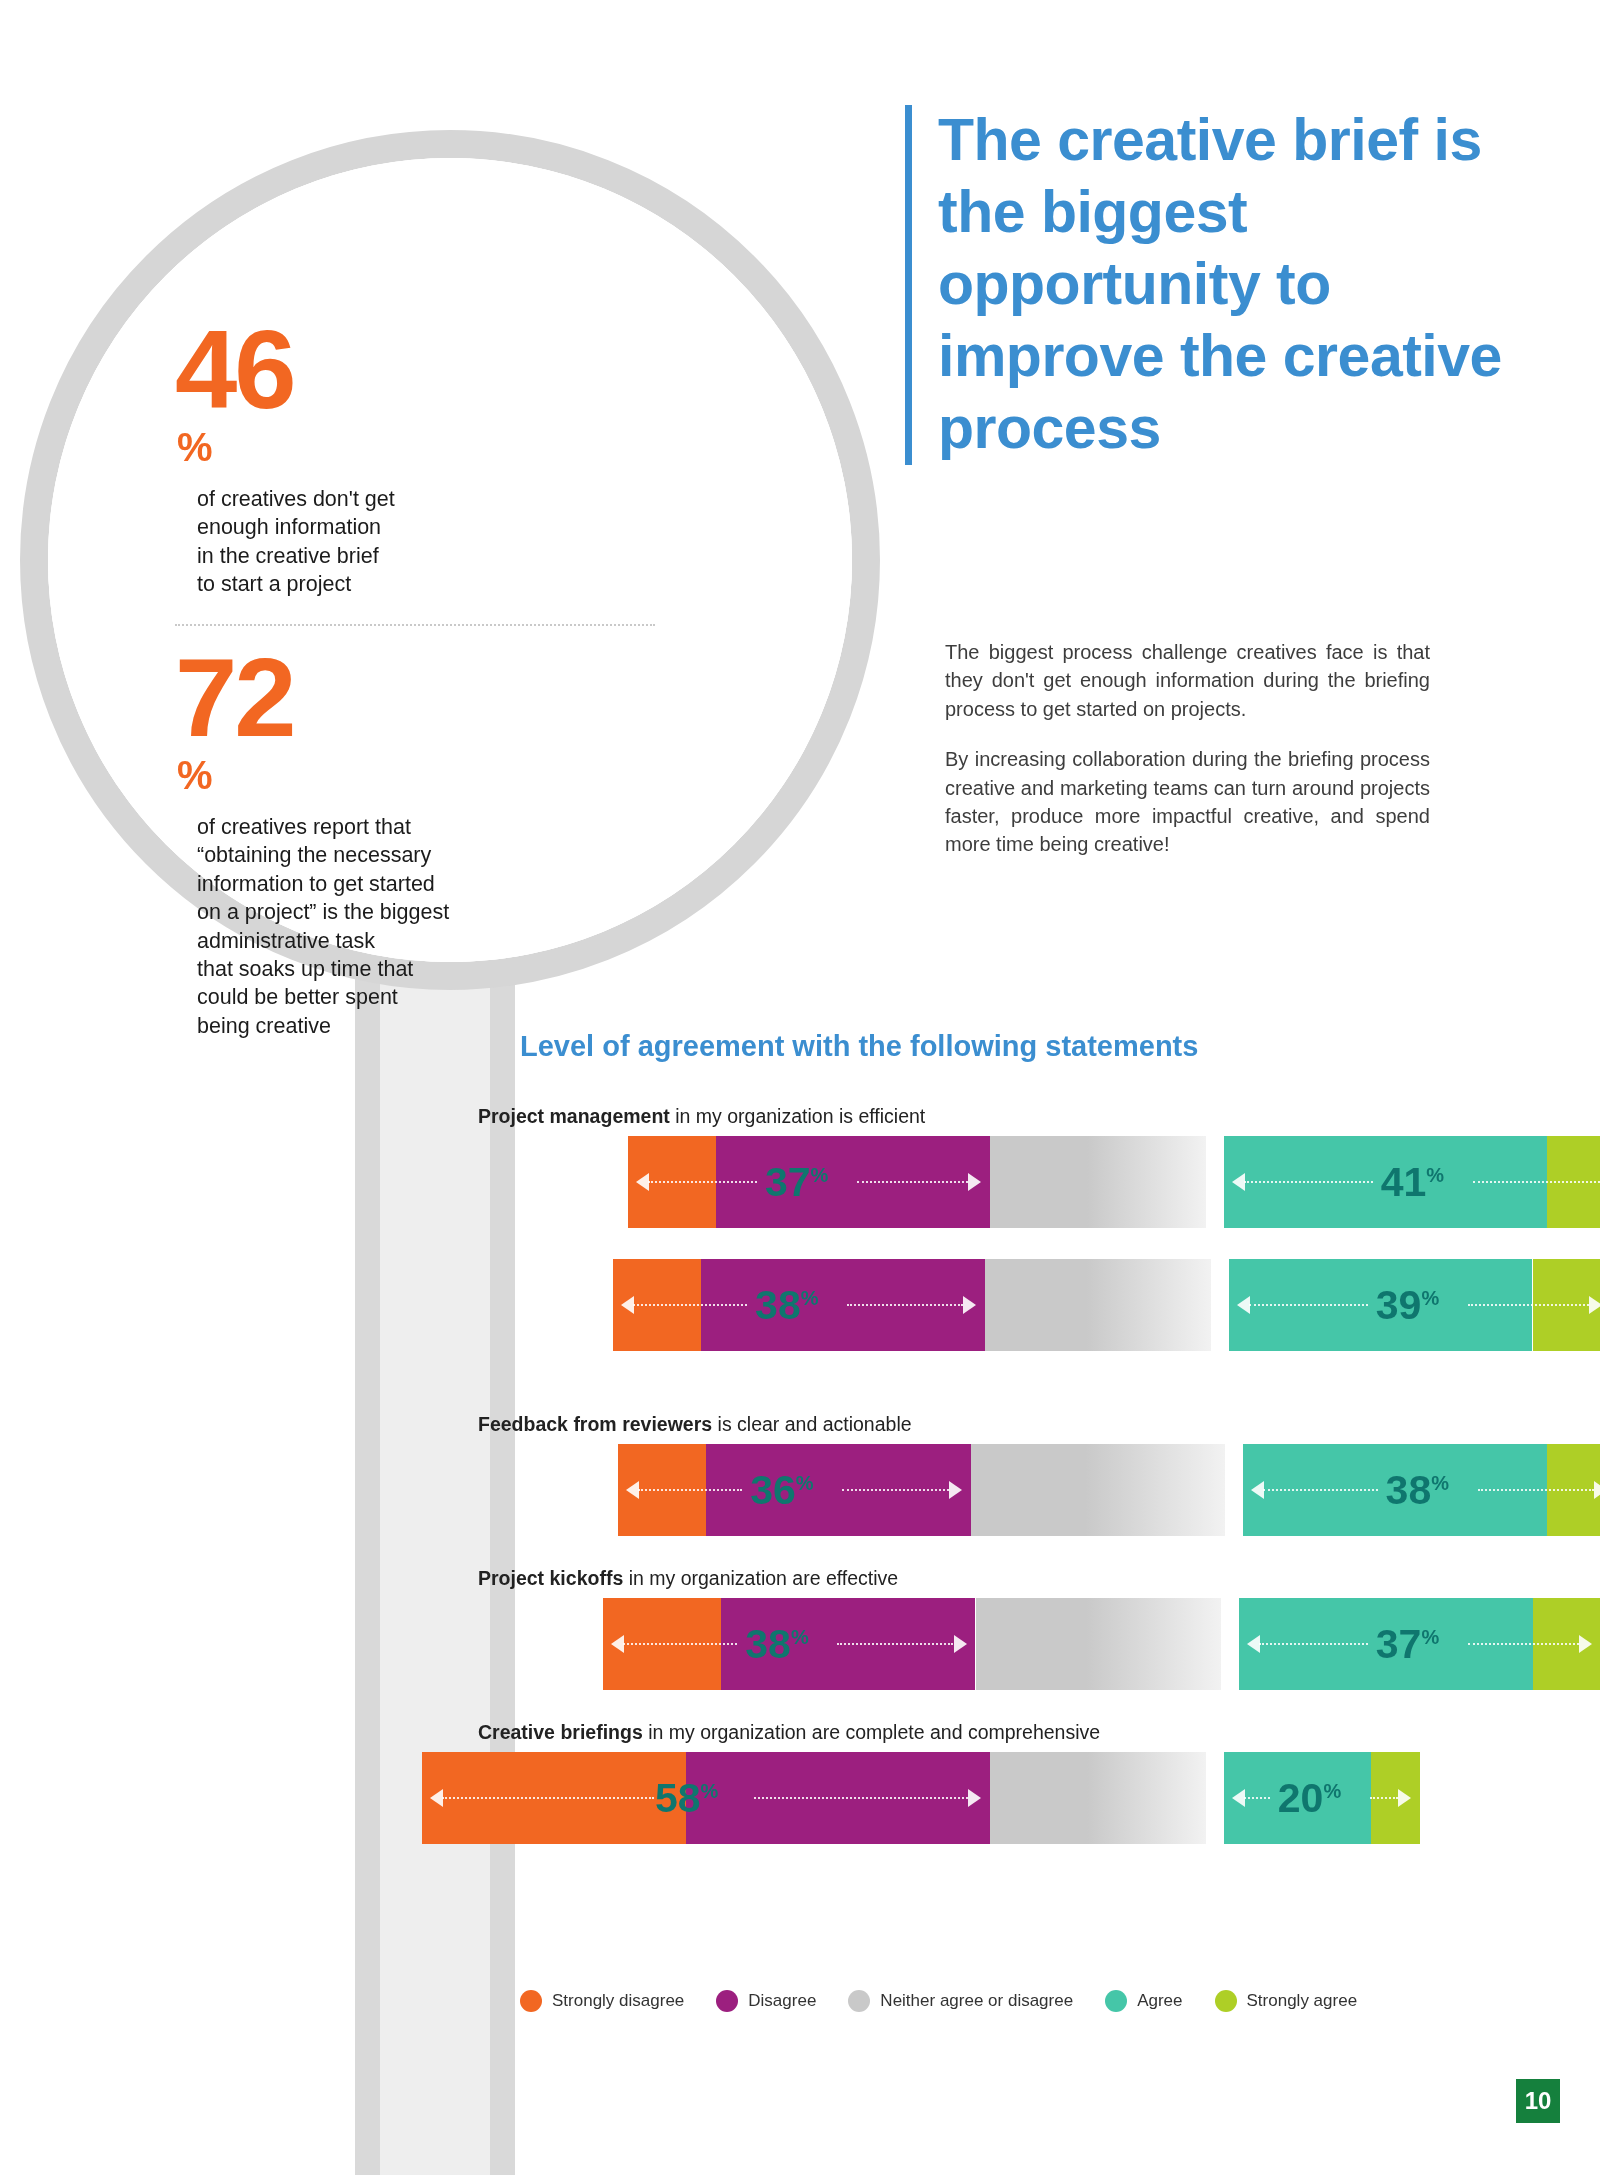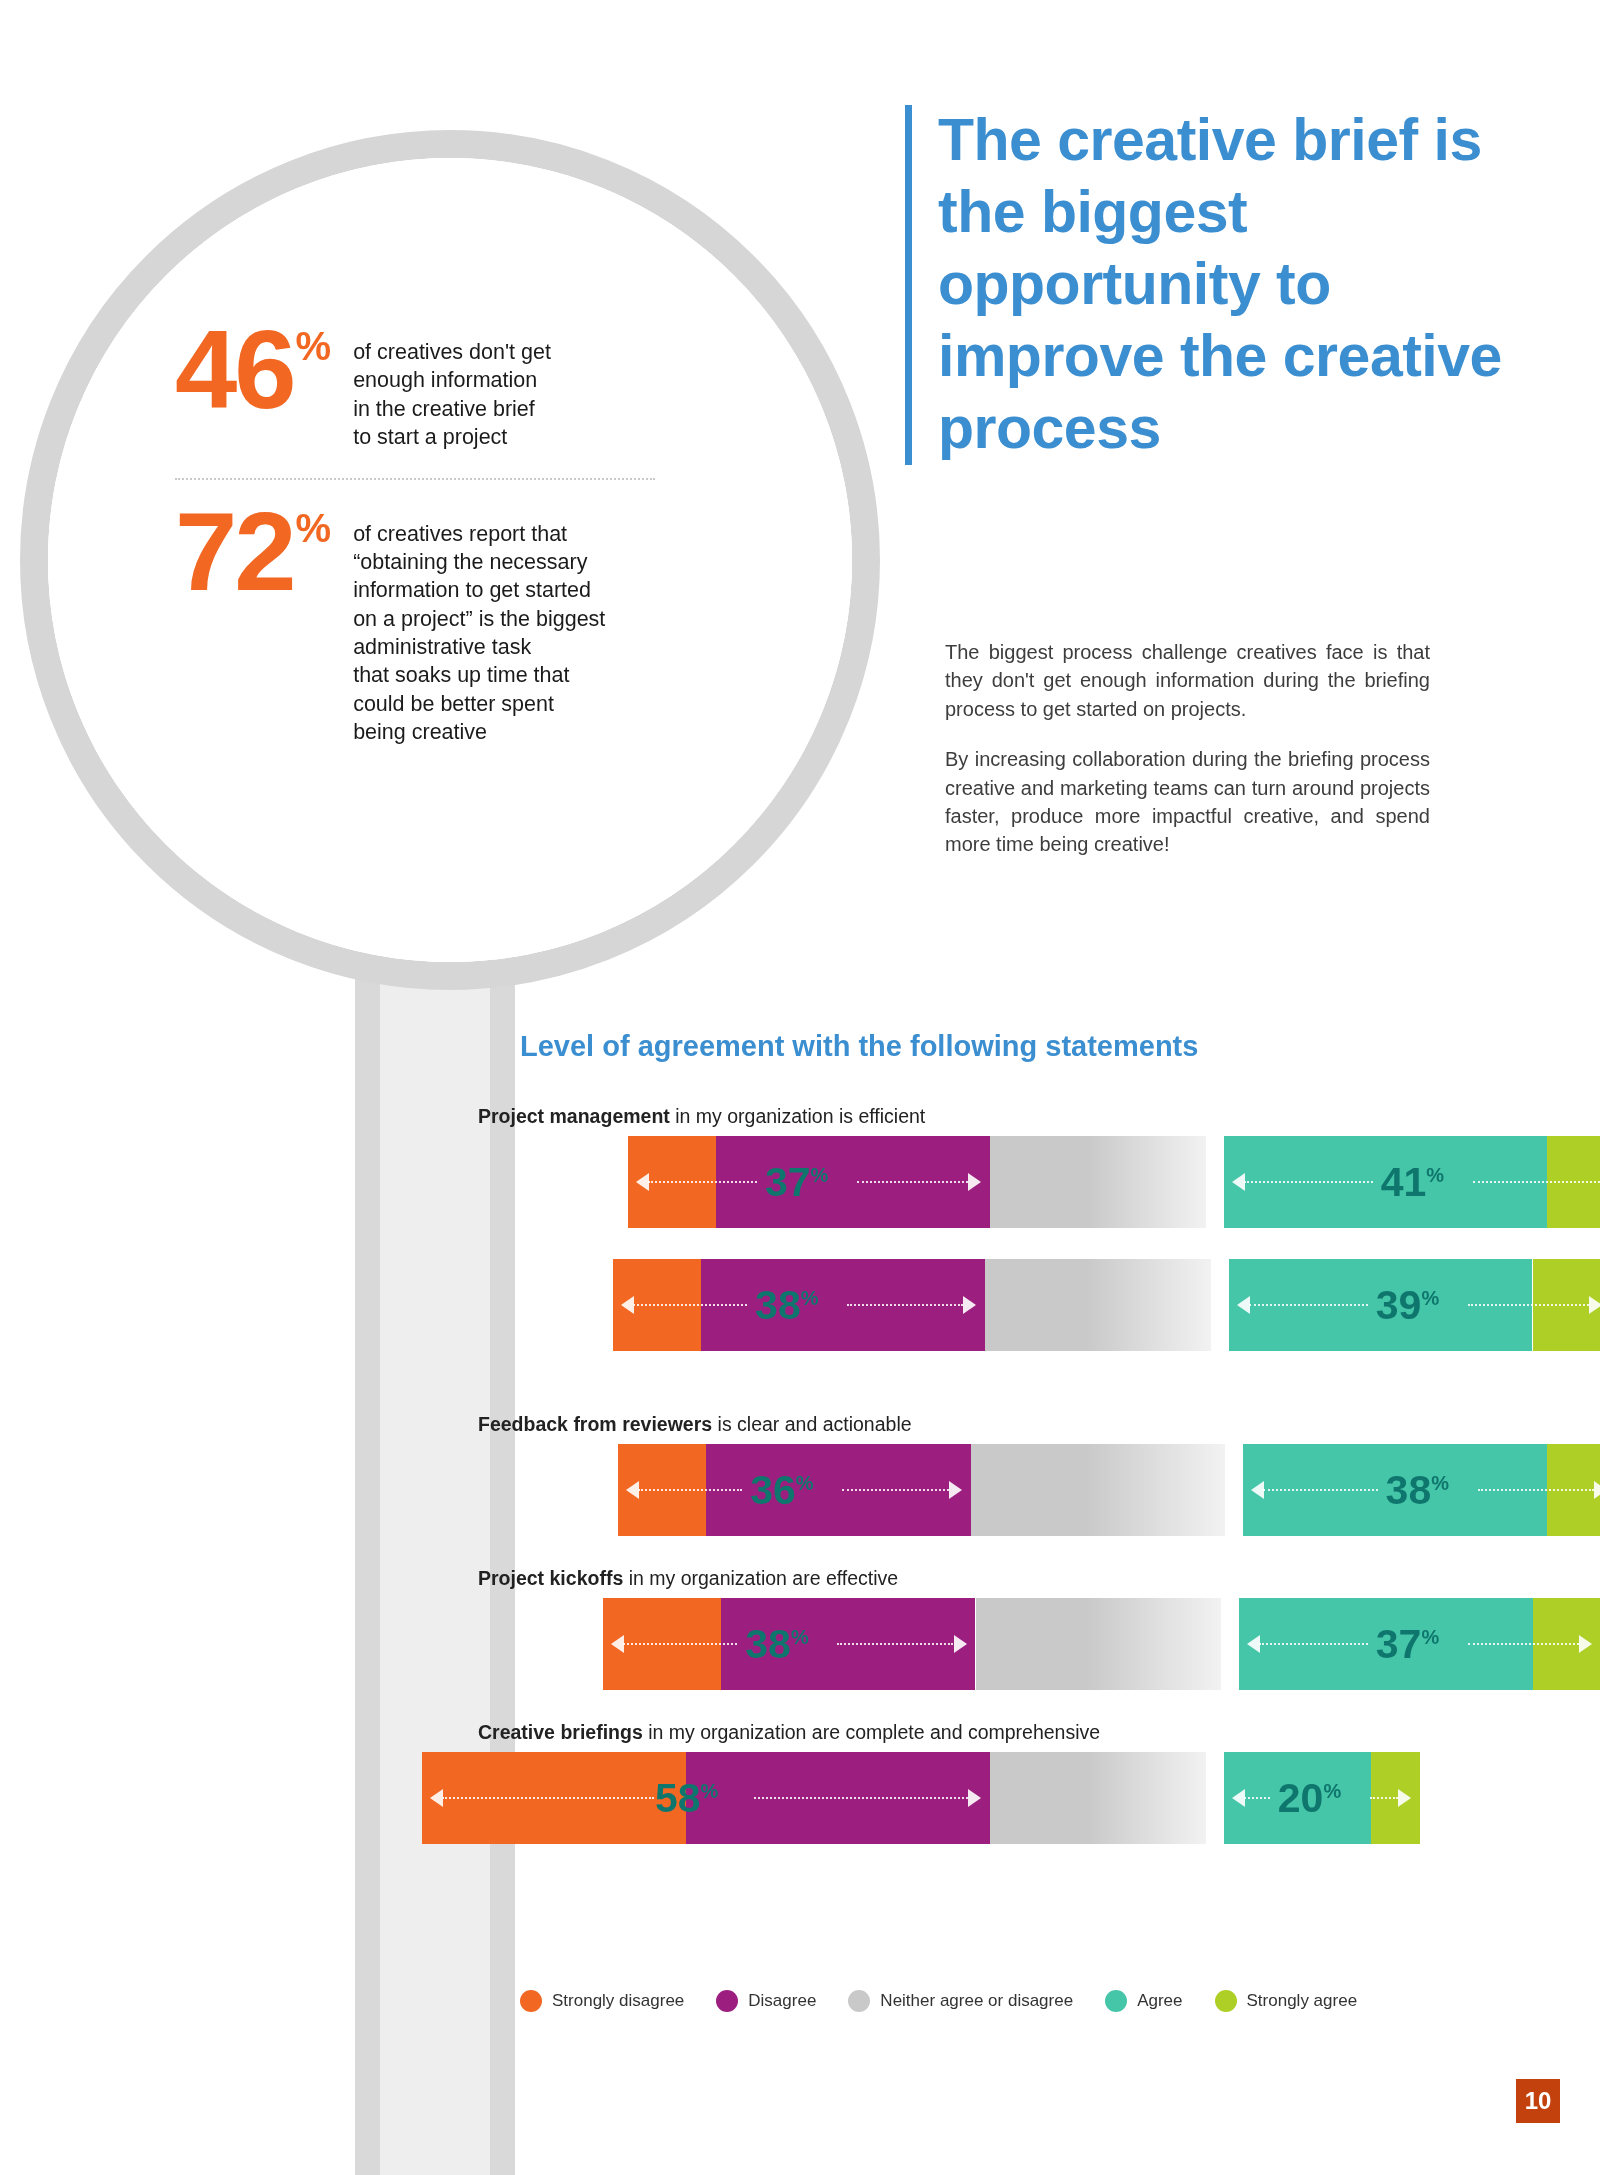--- a/index.html
+++ b/index.html
@@ -36,21 +36,21 @@
     position:absolute;
     left:48px; top:158px;
     width:804px; height:804px;
     border-radius:50%;
     background:#ffffff;
     box-shadow: inset 0 0 0 6px #ffffff;
   }
 
   
   .stats { position:absolute; left:175px; top:320px; width:560px; }
-  .stat { display:flex; align-items:flex-start; }
+  .stat { display:flex; align-items:flex-start;flex-direction:column; }
   .stat-num {
     color:#f26722;
     font-weight:bold;
     line-height:0.9;
     letter-spacing:-3px;
   }
   .stat-46 .stat-num { font-size:112px; }
   .stat-72 .stat-num { font-size:112px; }
   .stat-pct {
     color:#f26722;
@@ -146,21 +146,21 @@
   .legend{
     position:absolute; left:520px; top:1990px;
     display:flex; align-items:center; gap:10px;
     font-size:17px; color:#333;
   }
   .legend-item{ display:flex; align-items:center; margin-right:22px; }
   .dot{ width:22px; height:22px; border-radius:50%; margin-right:10px; }
 
   .page-num{
     position:absolute; right:40px; bottom:52px;
-    background:#c2410c; color:#fff; font-weight:bold;
+    background:#15803d; color:#fff; font-weight:bold;
     font-size:24px; width:44px; height:44px;
     display:flex; align-items:center; justify-content:center;
   }
 </style>
 </head>
 <body>
 
 <div id="page">
 
   <div class="mag-handle"></div>

